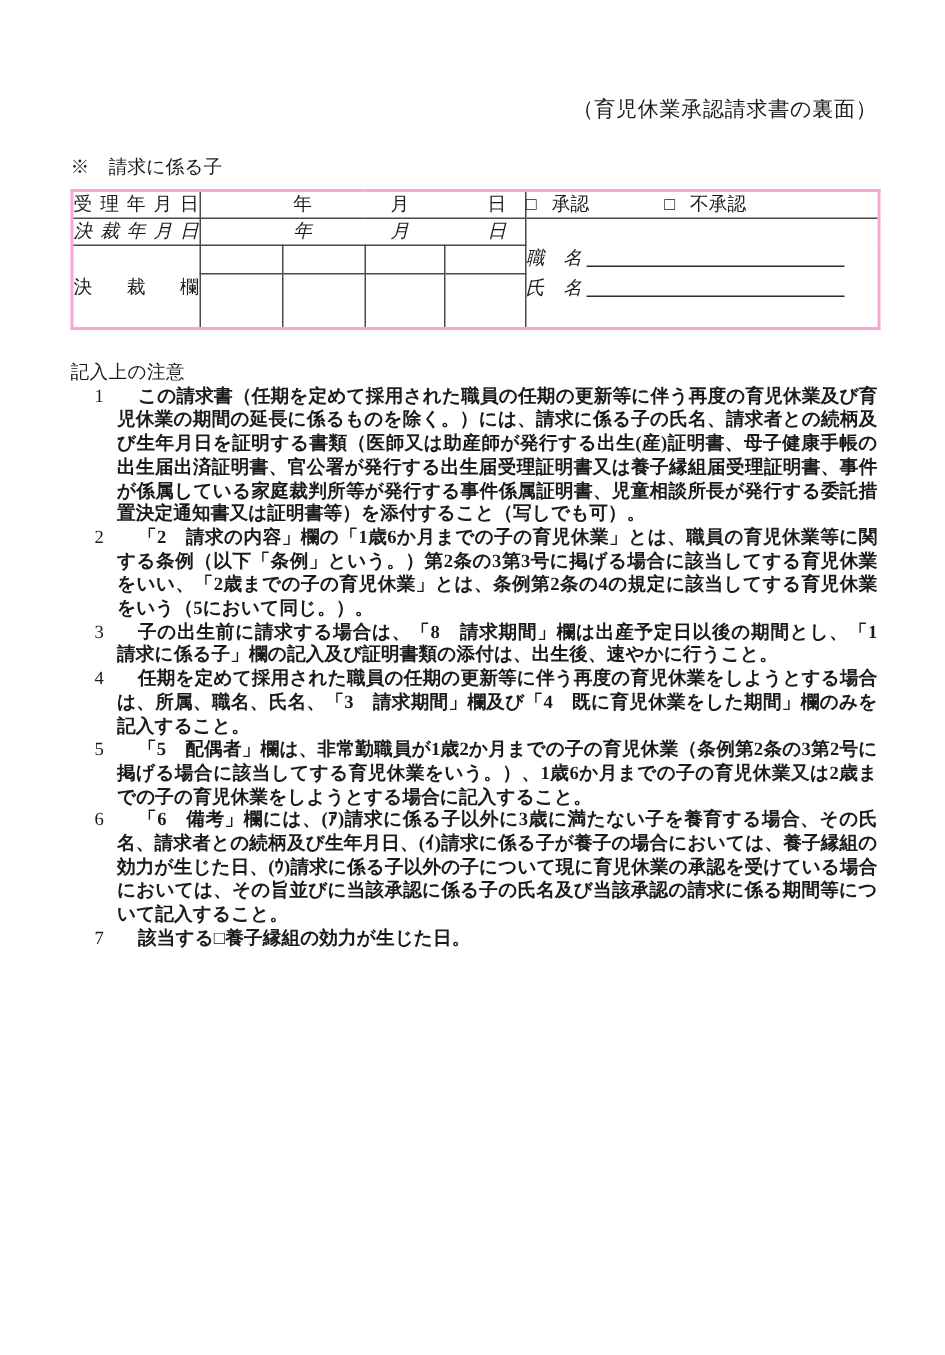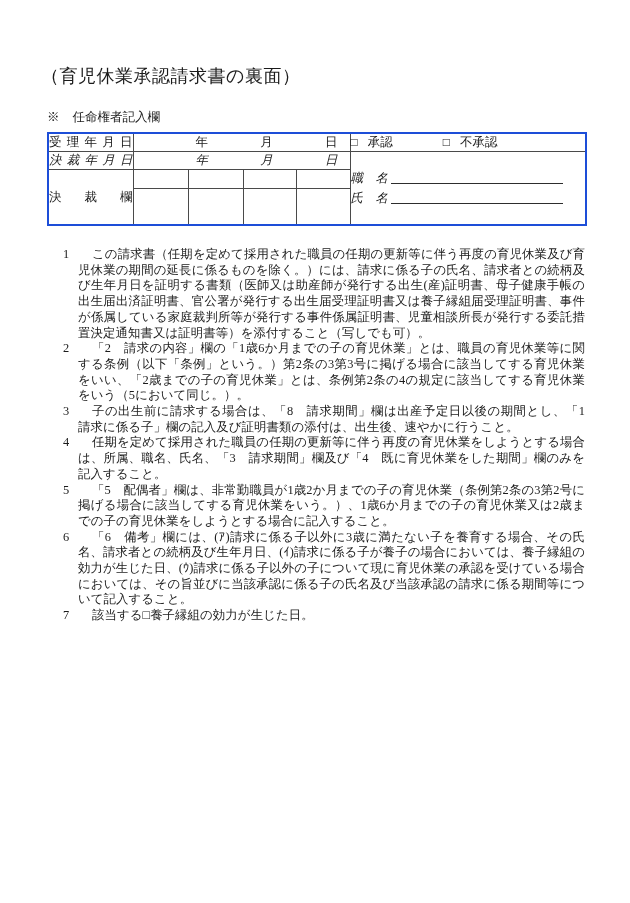--- a/index.html
+++ b/index.html
@@ -8,38 +8,39 @@
     width: 630px; height: 903px;
     font-family: "Liberation Serif", "DejaVu Serif", serif;
     color: #1b1b1b;
     position: relative;
     overflow: hidden;
   }
   .page-inner {
     padding: 64px 45px 0 47px;
   }
   .doc-title {
-    font-size: 18px;
+    font-size: 14px;
     letter-spacing: 0.5px;
     margin-left: -6px;
+    text-align: right;
   }
   .section-label {
     margin-top: 21px;
     margin-bottom: 6px;
     font-size: 12.5px;
     display: flex;
   }
   .section-label .mark { margin-right: 13px; }
 
   
   table.decision-table {
     border-collapse: collapse;
     table-layout: fixed;
     width: 538px;
-    border: 2px solid #1d4ed8;
+    border: 2px solid #f9a8d4;
   }
   table.decision-table td {
     border: 1px solid #4a4a4a;
     font-size: 12.5px;
     padding: 0;
     vertical-align: middle;
     line-height: 1;
   }
   td.lbl {
     text-align: justify;
@@ -84,32 +85,33 @@
     line-height: 15.7px;
     width: 538px;
   }
   .notes-heading { letter-spacing: 0.3px; }
   .note-item { position: relative; padding-left: 31px; }
   .note-num { position: absolute; left: 16px; top: 0; }
   .note-text {
     text-indent: 14px;
     text-align: justify;
     letter-spacing: 0.1px;
+    font-weight: bold;
   }
 </style>
 </head>
 <body>
 
 <div class="page-inner">
 
   <div class="doc-title">（育児休業承認請求書の裏面）</div>
 
   <div class="section-label">
     <span class="mark">※</span>
-    <span>任命権者記入欄</span>
+    <span>請求に係る子</span>
   </div>
 
   <table class="decision-table">
     <colgroup>
       <col style="width:85px">
         <col style="width:55px">
         <col style="width:55px">
       <col style="width:53px">
         <col style="width:54px">
         <col style="width:236px">
@@ -167,20 +169,21 @@
       <tr class="r4">
         <td></td>
         <td></td>
         <td></td>
         <td></td>
       </tr>
     </tbody>
   </table>
 
   <div class="notes">
+    <div class="notes-heading">記入上の注意</div>
 
     <div class="note-item">
       <span class="note-num">1</span>
       <div class="note-text">この請求書（任期を定めて採用された職員の任期の更新等に伴う再度の育児休業及び育児休業の期間の延長に係るものを除く。）には、請求に係る子の氏名、請求者との続柄及び生年月日を証明する書類（医師又は助産師が発行する出生(産)証明書、母子健康手帳の出生届出済証明書、官公署が発行する出生届受理証明書又は養子縁組届受理証明書、事件が係属している家庭裁判所等が発行する事件係属証明書、児童相談所長が発行する委託措置決定通知書又は証明書等）を添付すること（写しでも可）。</div>
     </div>
     <div class="note-item">
       <span class="note-num">2</span>
       <div class="note-text">「2　請求の内容」欄の「1歳6か月までの子の育児休業」とは、職員の育児休業等に関する条例（以下「条例」という。）第2条の3第3号に掲げる場合に該当してする育児休業をいい、「2歳までの子の育児休業」とは、条例第2条の4の規定に該当してする育児休業をいう（5において同じ。）。</div>
     </div>
     <div class="note-item">

